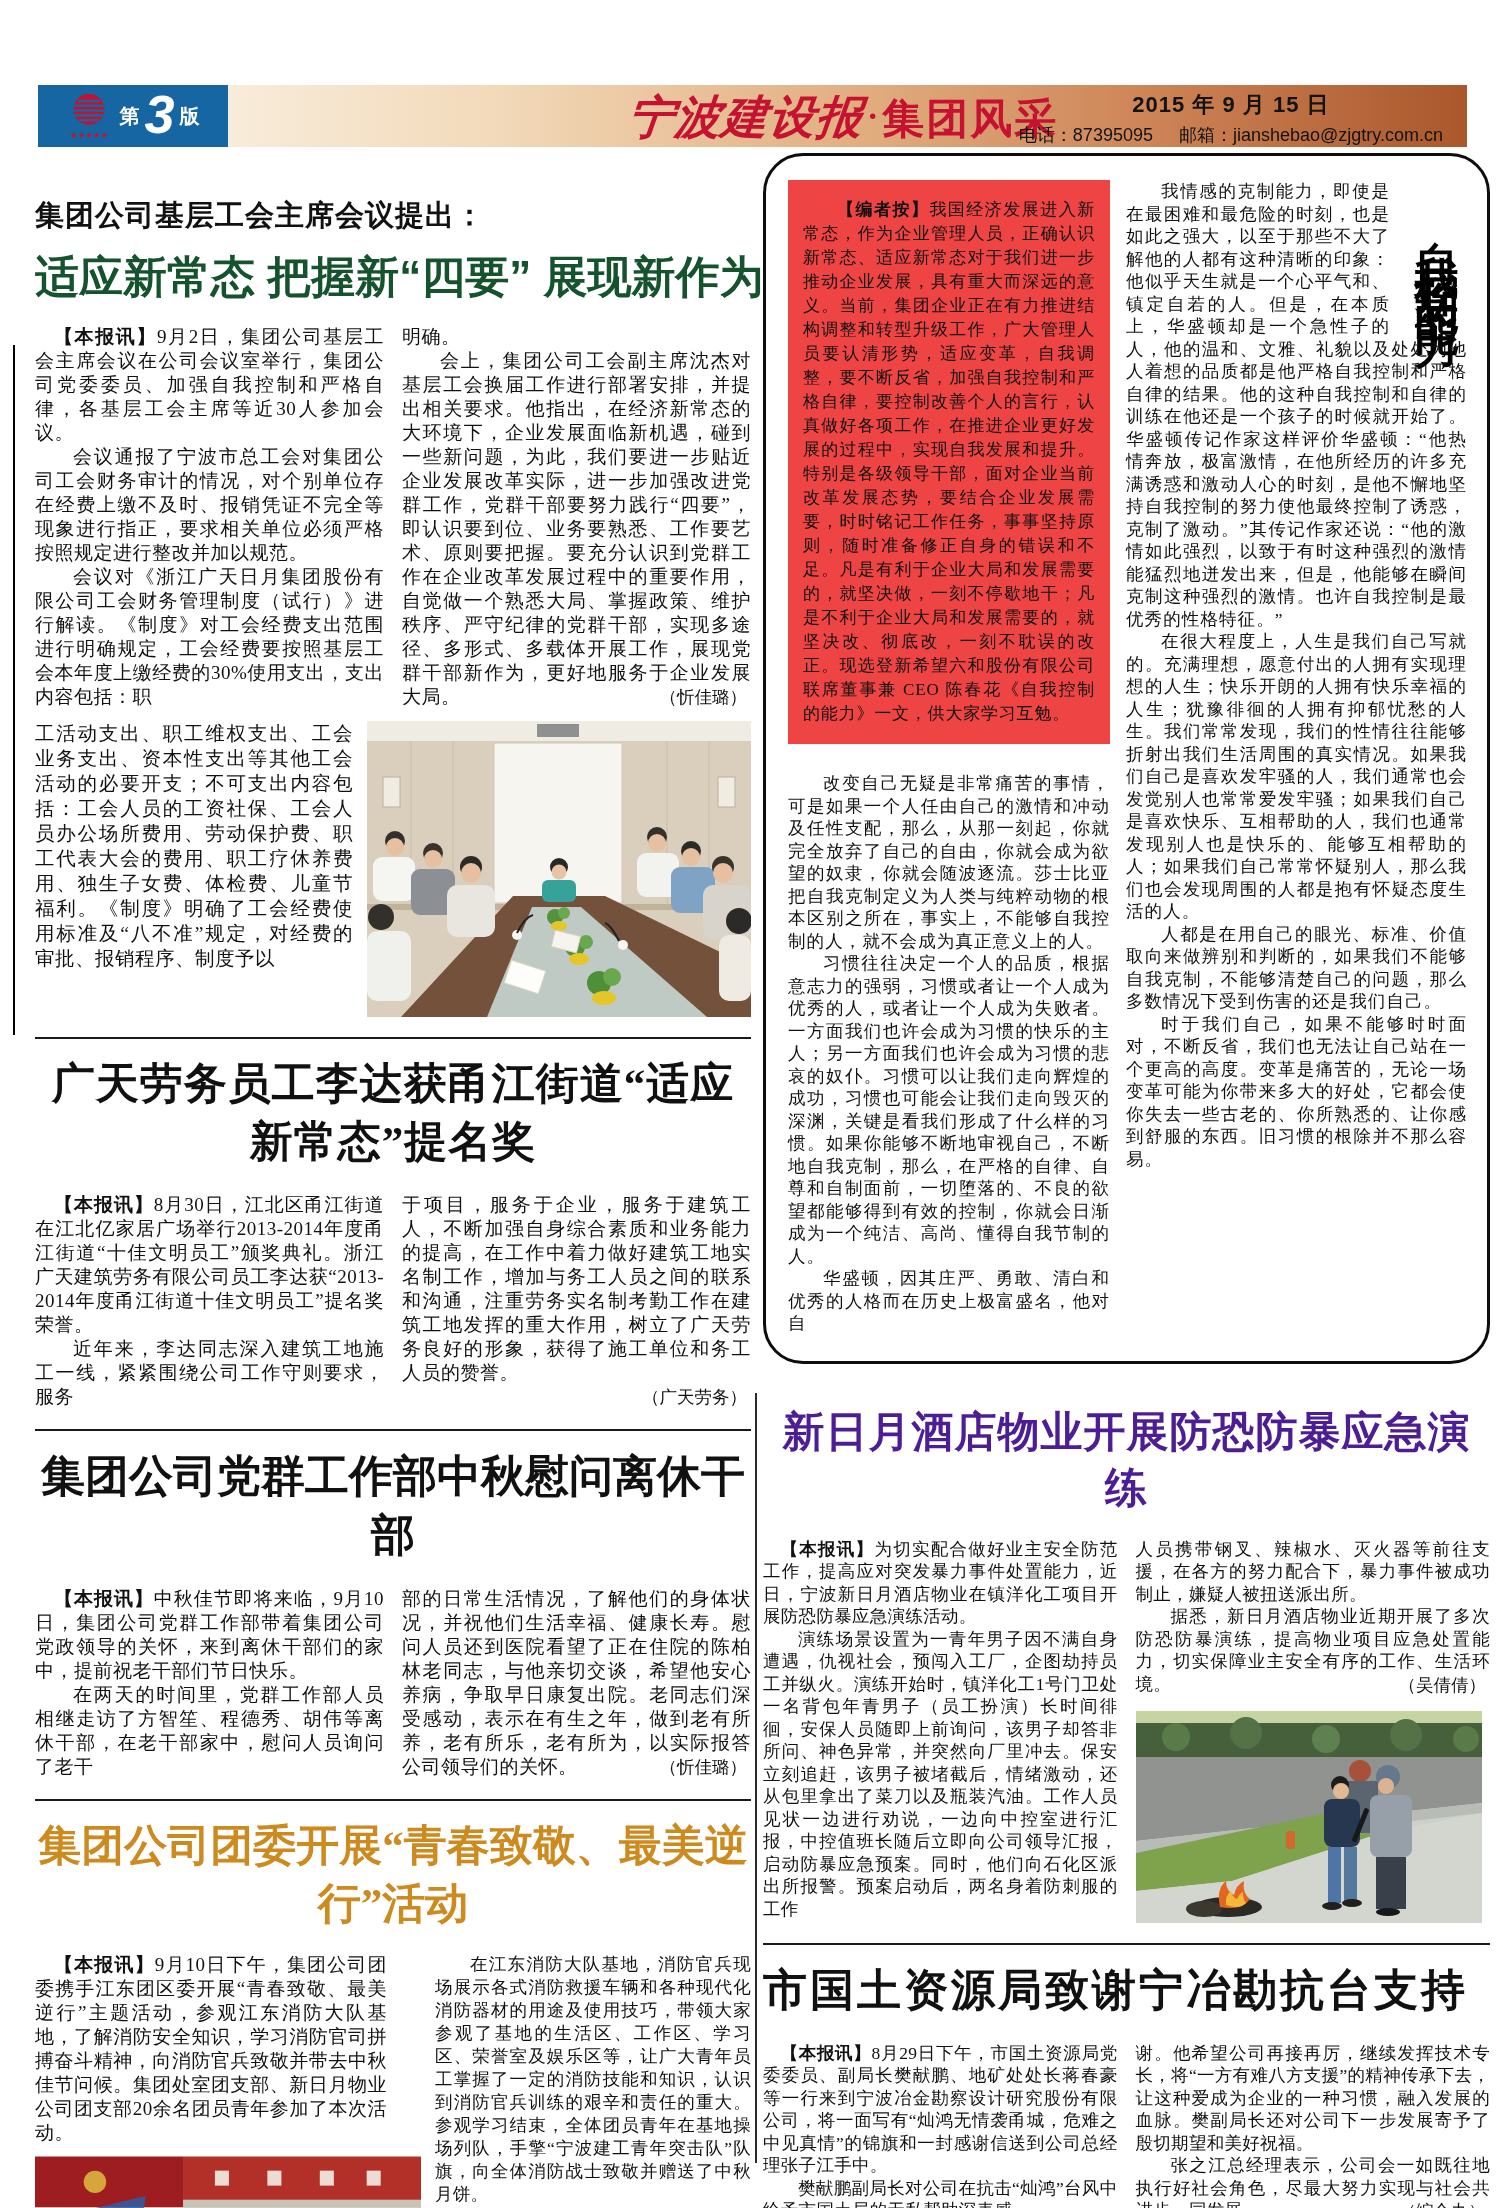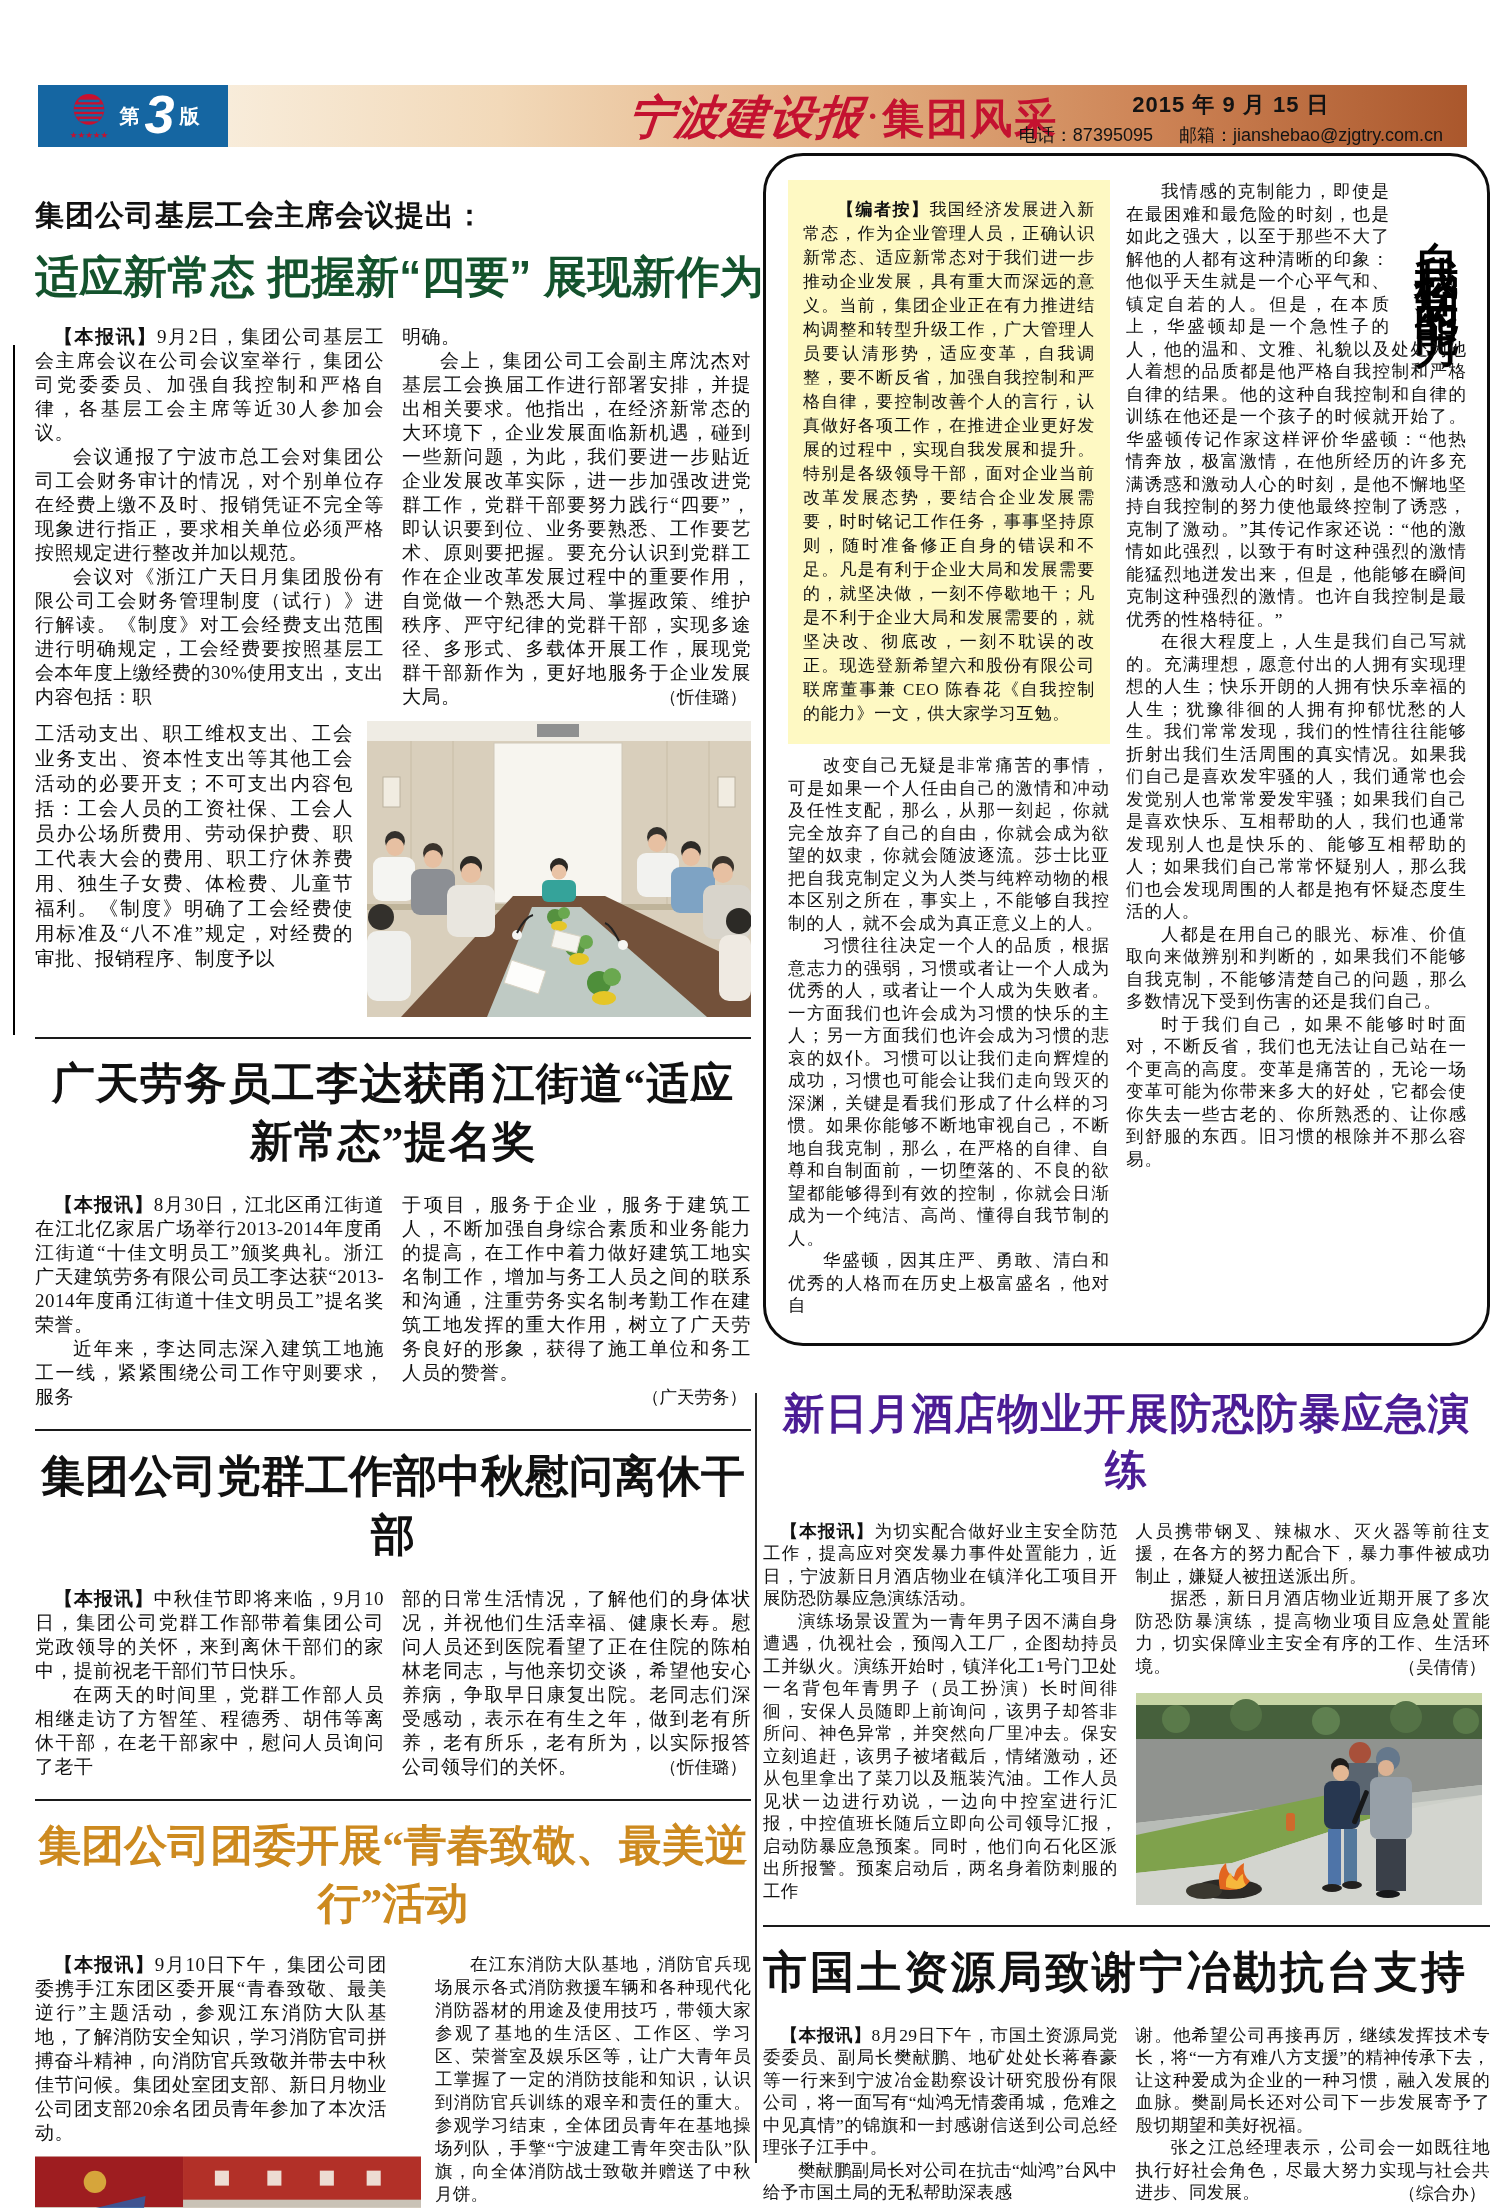--- a/index.html
+++ b/index.html
@@ -58,21 +58,21 @@
   .a4-left .body { padding-right:34px; }
   .a4-right { flex:1; min-width:0; }
   .a4-right .body { font-size:17.5px; line-height:23px; letter-spacing:0.3px; }
   .a4-photo { margin-top:10px; }
 
   
   .rounded-box { border:3px solid #0d0d0d; border-radius:40px; padding:24px 20px 26px 22px; background:#fff; }
   .rb-flex { display:flex; gap:16px; }
   .rb-left { width:322px; flex:none; }
   .rb-right { flex:1; min-width:0; }
-  .editor-box { background:#fef9c3; padding:18px 15px; margin-bottom:10px; }
+  .editor-box { background:#ef4444; padding:18px 15px; margin-bottom:28px; }
   .ed-p { font-size:17px; line-height:24px; letter-spacing:0.8px; text-align:justify; text-indent:2em; }
   .essay-p { font-size:17.5px; line-height:22.5px; letter-spacing:1.1px; text-align:justify; text-indent:2em; }
   .vertical-title { float:right; writing-mode:vertical-rl; text-orientation:upright; font-family:"Liberation Sans","DejaVu Sans",sans-serif; font-weight:900; font-size:44px; letter-spacing:14px; color:#000; margin:26px 0 14px 18px; }
 
   
   .right-bottom { margin-top:40px; }
   .a5-headline { text-align:center; color:#4c1d95; font-family:"Liberation Sans","DejaVu Sans",sans-serif; font-weight:800; font-size:42px; letter-spacing:1px; margin:0 0 22px; }
   .rb-body { font-size:17.5px; line-height:22.5px; letter-spacing:0.3px; text-align:justify; text-indent:2em; }
   .rb-body.noindent { text-indent:0; }
   .rb-body.leadp { text-indent:1em; }

